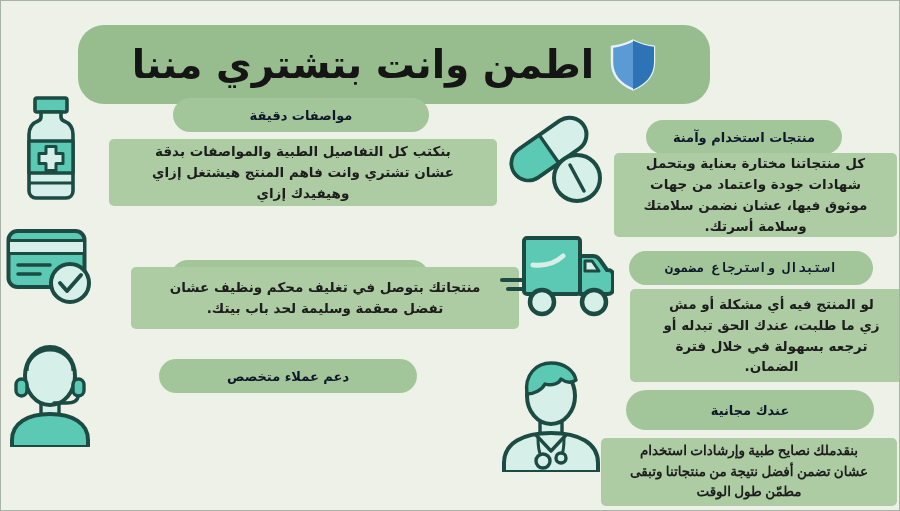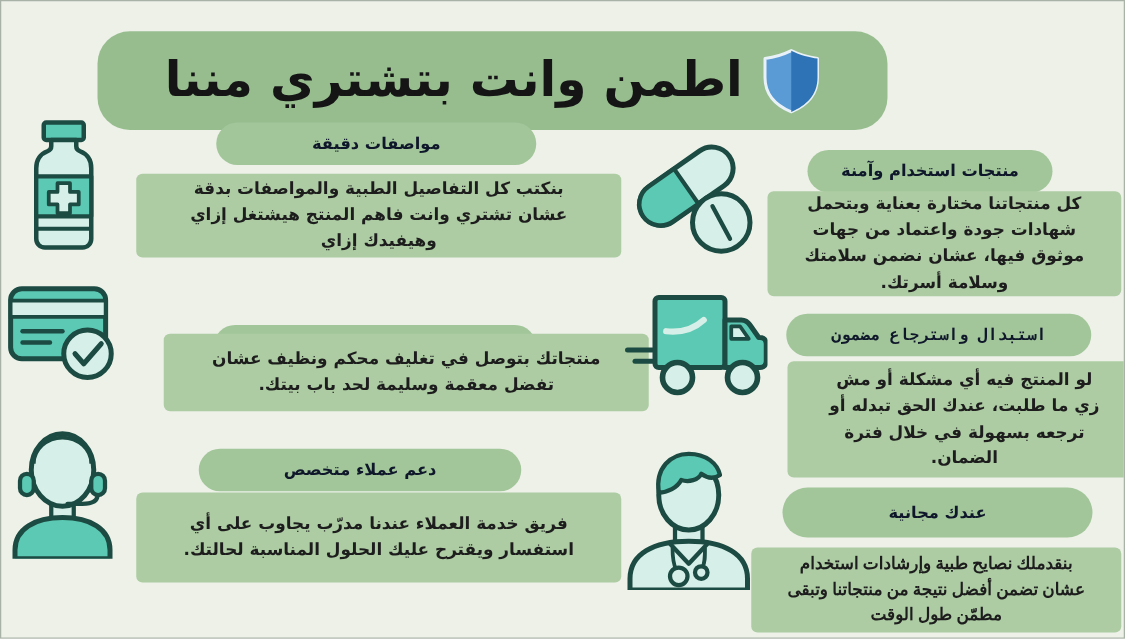--- a/index.html
+++ b/index.html
@@ -85,21 +85,20 @@
         <rect x="2.5" y="13.5" width="76" height="13" fill="#d6efe8" stroke-width="3"></rect>
         <line x1="12" y1="38" x2="44" y2="38" stroke-width="3.5" stroke-linecap="round"></line>
         <line x1="12" y1="47" x2="34" y2="47" stroke-width="3.5" stroke-linecap="round"></line>
         <circle cx="64" cy="56" r="19" fill="#d6efe8" stroke-width="4"></circle>
         <polyline points="54,56 61,64 75,48" fill="none" stroke-width="4" stroke-linecap="round" stroke-linejoin="round"></polyline>
       </g>
     </svg>
   </span>
 
   <div class="pill pill-support">دعم عملاء متخصص</div>
-  <div class="box box-support">فريق خدمة العملاء عندنا مدرّب يجاوب على أي استفسار ويقترح عليك الحلول المناسبة لحالتك.</div>
   <span class="icon icon-agent">
     <svg width="84" height="106" viewBox="0 0 84 106">
       <g stroke="#1c4b43" stroke-linejoin="round">
         <rect x="33" y="58" width="18" height="18" fill="#d6efe8" stroke-width="3.4"></rect>
         <ellipse cx="42" cy="35" rx="25" ry="29" fill="#d6efe8" stroke-width="4"></ellipse>
         <path d="M19 30 a23 21 0 0 1 46 0" fill="none" stroke-width="3"></path>
         <rect x="8" y="38" width="11" height="17" rx="5.5" fill="#5bc9b3" stroke-width="3.4"></rect>
         <rect x="65" y="38" width="11" height="17" rx="5.5" fill="#5bc9b3" stroke-width="3.4"></rect>
         <path d="M70 55 q0 7 -12 7 h-12" fill="none" stroke-width="3.4" stroke-linecap="round"></path>
         <path d="M4 106 v-7 c0-17 16-26 38-26 s38 9 38 26 v7 z" fill="#5bc9b3" stroke-width="4"></path>

